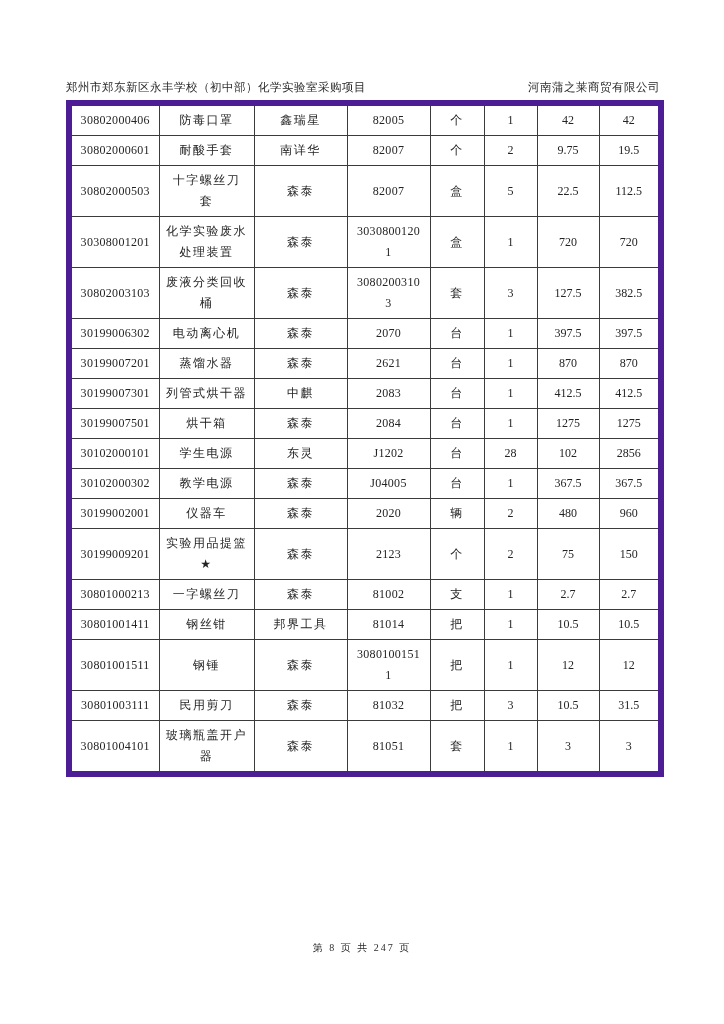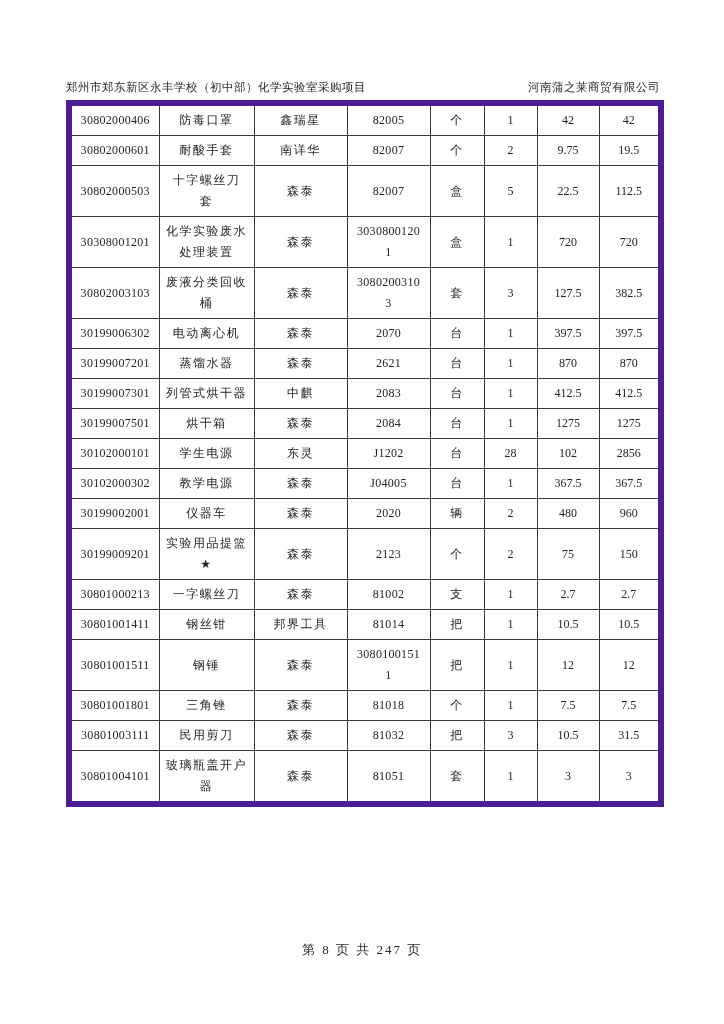--- a/index.html
+++ b/index.html
@@ -44,21 +44,21 @@
     overflow:hidden;
     color:#242424;
   }
   td.c-name, td.c-brand, td.c-unit{letter-spacing:1.5px;}
   td.c-code{font-size:12.5px;letter-spacing:0.3px;}
   td.c-model{letter-spacing:0.3px;margin-left:20px;}
   .footer{
     position:absolute;
     top:941px;left:0;width:724px;
     text-align:center;
-    font-size:13px;
+    font-size:10px;
     letter-spacing:2px;
     color:#2b2b2b;
   }
 </style>
 </head>
 <body>
 
 <div class="page">
 
   <div class="header">
@@ -257,30 +257,20 @@
     <td class="c-name">钢锤</td>
     <td class="c-brand">森泰</td>
     <td class="c-model">3080100151
 1</td>
     <td class="c-unit">把</td>
     <td class="c-qty">1</td>
     <td class="c-price">12</td>
     <td class="c-total">12</td>
   </tr>
 
-  <tr>
-    <td class="c-code">30801001801</td>
-    <td class="c-name">三角锉</td>
-    <td class="c-brand">森泰</td>
-    <td class="c-model">81018</td>
-    <td class="c-unit">个</td>
-    <td class="c-qty">1</td>
-    <td class="c-price">7.5</td>
-    <td class="c-total">7.5</td>
-  </tr>
 
   <tr>
     <td class="c-code">30801003111</td>
     <td class="c-name">民用剪刀</td>
     <td class="c-brand">森泰</td>
     <td class="c-model">81032</td>
     <td class="c-unit">把</td>
     <td class="c-qty">3</td>
     <td class="c-price">10.5</td>
     <td class="c-total">31.5</td>

